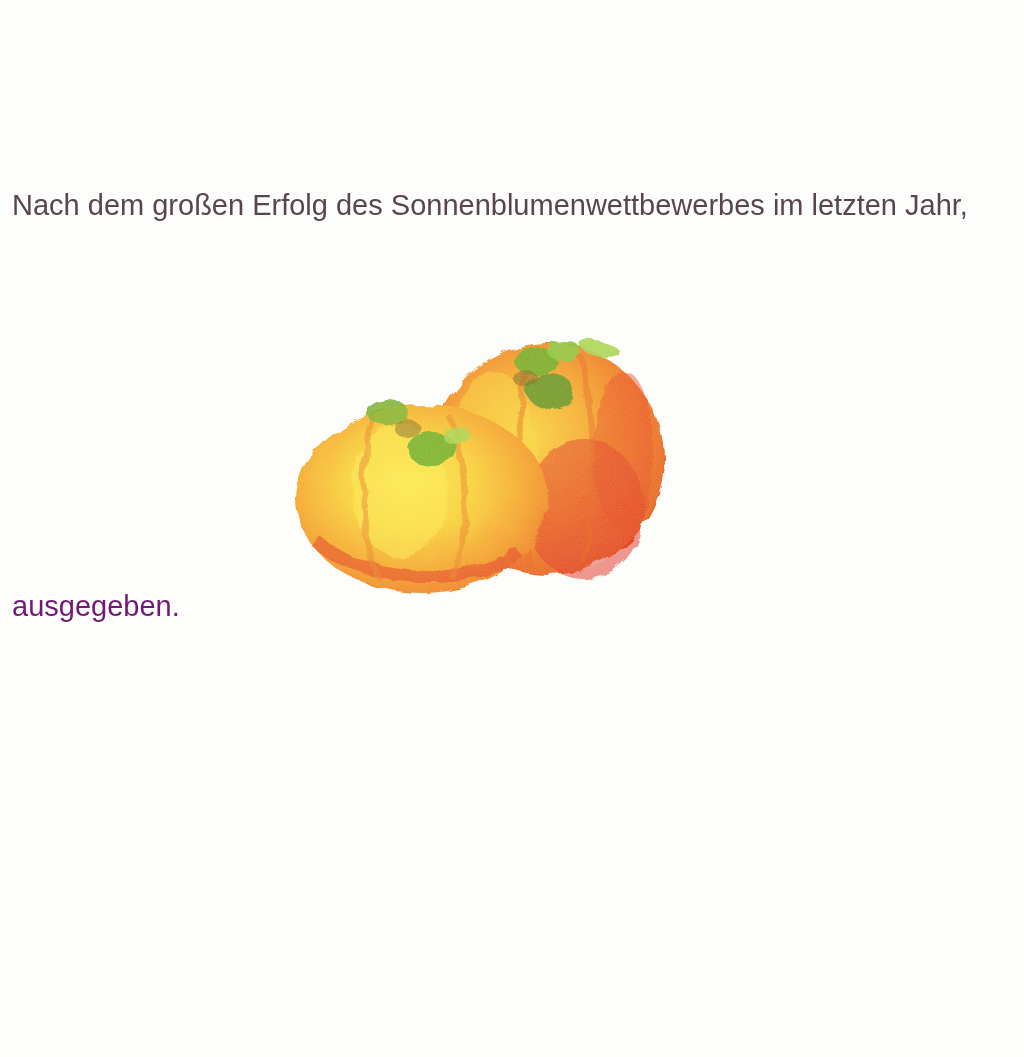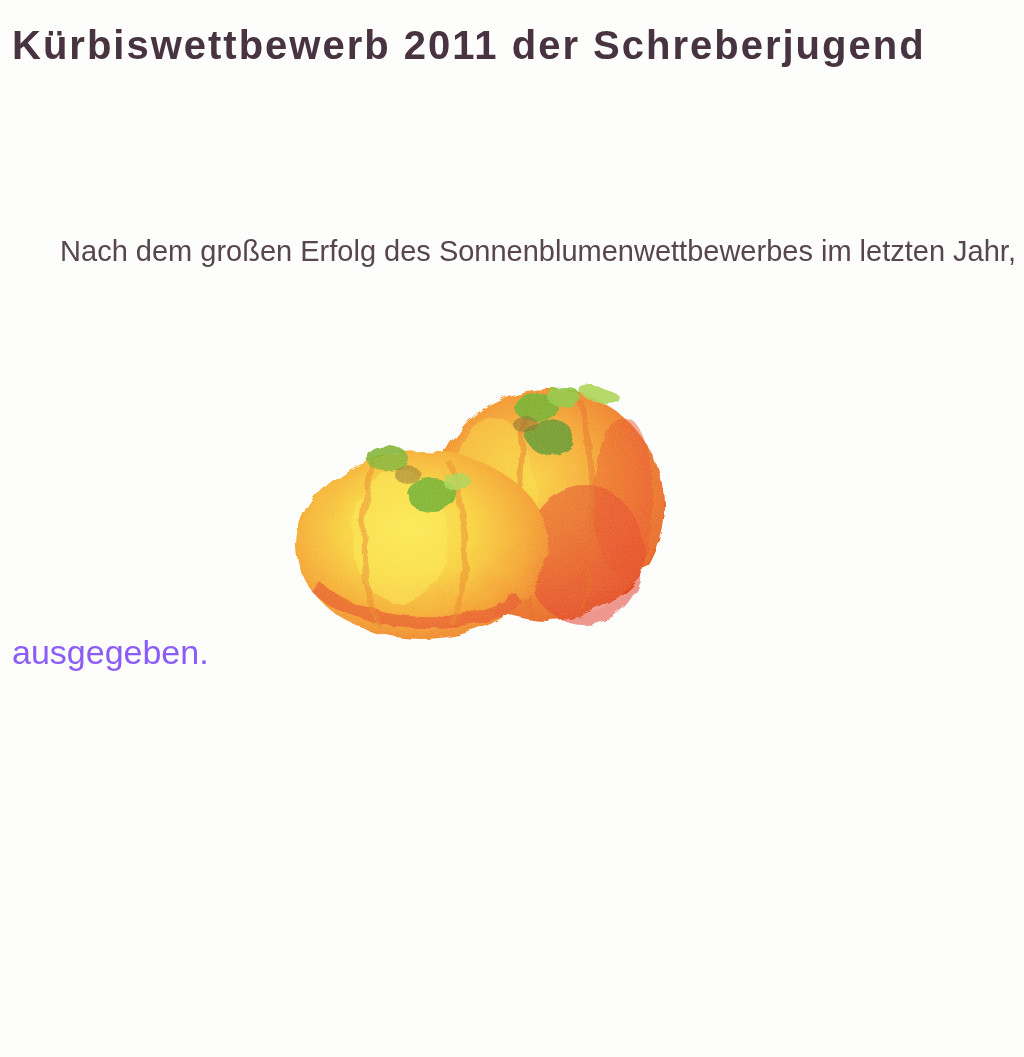--- a/index.html
+++ b/index.html
@@ -25,48 +25,46 @@
     letter-spacing: 2px;
     color: #483440;
     white-space: pre;
   }
   .para { white-space: pre; }
   .intro {
     margin-top: 56px;
     font-size: 29px;
     line-height: 51px;
     color: #57464e;
-    text-align: right;
   }
   .figure-wrap {
     margin-top: -2px;
     margin-left: 268px;
     width: 388px;
     height: 266px;
   }
   .after-image {
     margin-top: -16px;
-    font-size: 34px;
+    font-size: 29px;
     line-height: 51px;
-    color: #8b5cf6;
+    color: #701a75;
     white-space: pre;
   }
   .body-par {
     margin-top: 36px;
     font-size: 27px;
     line-height: 40px;
     color: #55444d;
   }
 </style>
 </head>
 <body>
 
 <div class="page">
 
-  <div class="title">Kürbiswettbewerb 2011 der Schreberjugend</div>
 
   <div class="intro para">
     <div>Nach dem großen Erfolg des Sonnenblumenwettbewerbes im letzten Jahr,</div>
   </div>
 
   <div class="figure-wrap">
     <svg width="388" height="266" viewBox="0 0 388 266" xmlns="http://www.w3.org/2000/svg">
       <defs>
         <filter id="rough" x="-15%" y="-15%" width="130%" height="130%">
           <feTurbulence type="fractalNoise" baseFrequency="0.045" numOctaves="3" seed="7" result="n"></feTurbulence>

